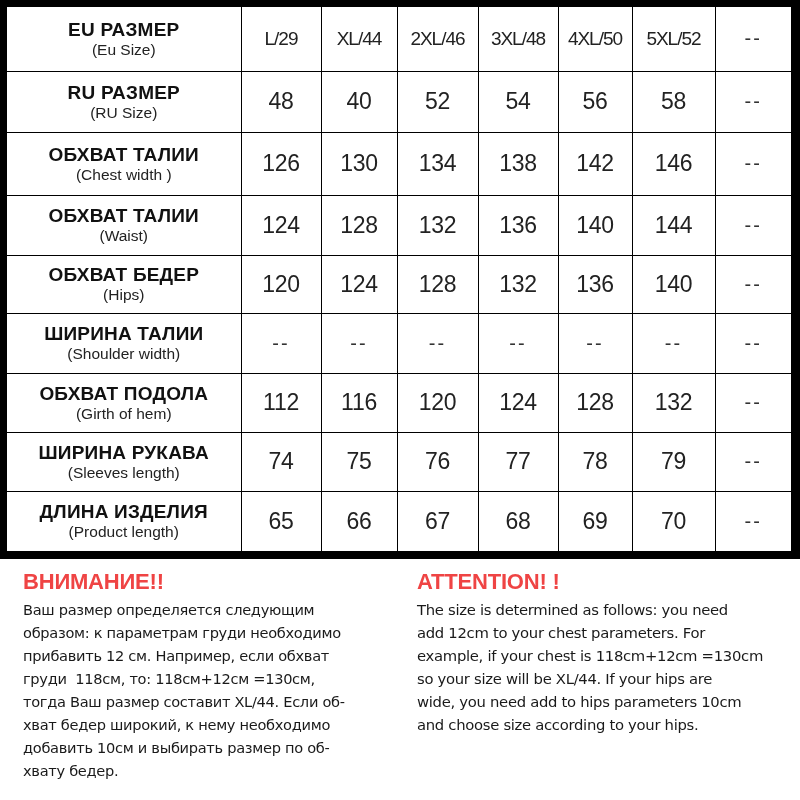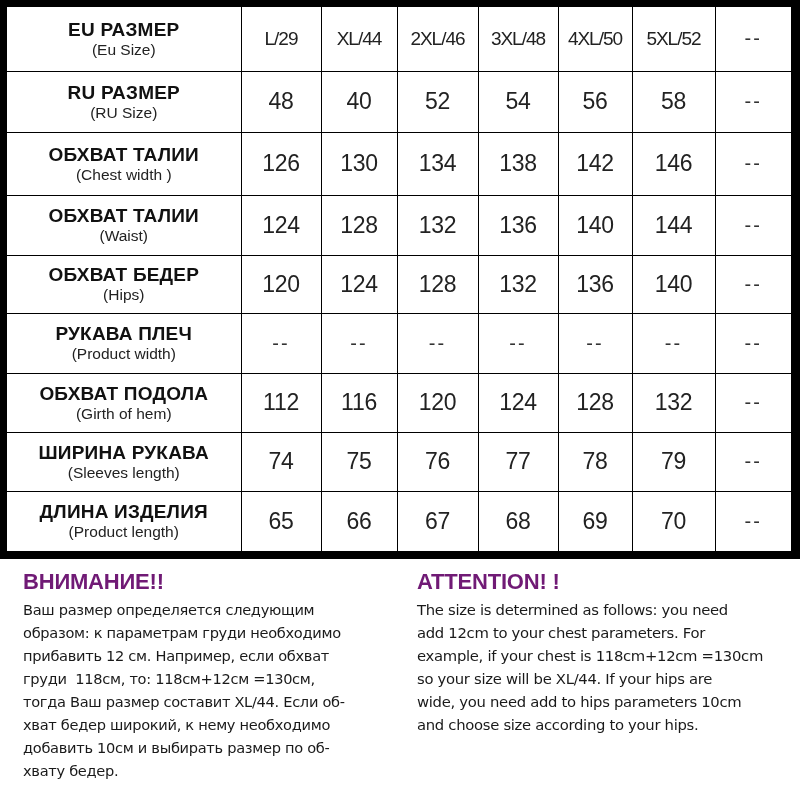--- a/index.html
+++ b/index.html
@@ -24,21 +24,21 @@
 
     .lab-ru { font-weight: bold; font-size: 19px; letter-spacing: 0.2px; line-height: 22px; color: #111; display: block; }
     .lab-en { font-size: 15.5px; line-height: 18px; color: #222; display: block; }
     .val { font-size: 23px; color: #222; letter-spacing: -0.3px; }
     .val.size { font-size: 19px; letter-spacing: -1px; }
     .dash { font-size: 20px; color: #333; letter-spacing: 2px; }
 
     .note { position: absolute; top: 568px; }
     .note-left { left: 23px; width: 385px; }
     .note-right { left: 417px; width: 383px; }
-    .note-title { font-family: "Liberation Sans", sans-serif; font-weight: bold; font-size: 22px; color: #701a75; line-height: 28px; letter-spacing: -0.2px; }
+    .note-title { font-family: "Liberation Sans", sans-serif; font-weight: bold; font-size: 22px; color: #ef4444; line-height: 28px; letter-spacing: -0.2px; }
     .note-body { font-family: "DejaVu Sans", sans-serif; font-size: 14.6px; line-height: 23px; color: #1a1a1a; margin-top: 2px; white-space: pre-line; letter-spacing: -0.3px; }
     .note-right .note-body { font-size: 14.8px; }
   </style>
 </head>
 <body>
 
 <div class="size-table">
   <table>
     <colgroup>
       <col style="width:234px">
@@ -111,22 +111,22 @@
           <td><span class="val">120</span></td>
           <td><span class="val">124</span></td>
           <td><span class="val">128</span></td>
           <td><span class="val">132</span></td>
           <td><span class="val">136</span></td>
           <td><span class="val">140</span></td>
           <td><span class="dash">--</span></td>
         </tr>
         <tr style="height: 60px;">
           <td>
-            <span class="lab-ru">РУКАВА ПЛЕЧ</span>
-            <span class="lab-en">(Product width)</span>
+            <span class="lab-ru">ШИРИНА ТАЛИИ</span>
+            <span class="lab-en">(Shoulder width)</span>
           </td>
           <td><span class="dash">--</span></td>
           <td><span class="dash">--</span></td>
           <td><span class="dash">--</span></td>
           <td><span class="dash">--</span></td>
           <td><span class="dash">--</span></td>
           <td><span class="dash">--</span></td>
           <td><span class="dash">--</span></td>
         </tr>
         <tr style="height: 59px;">

